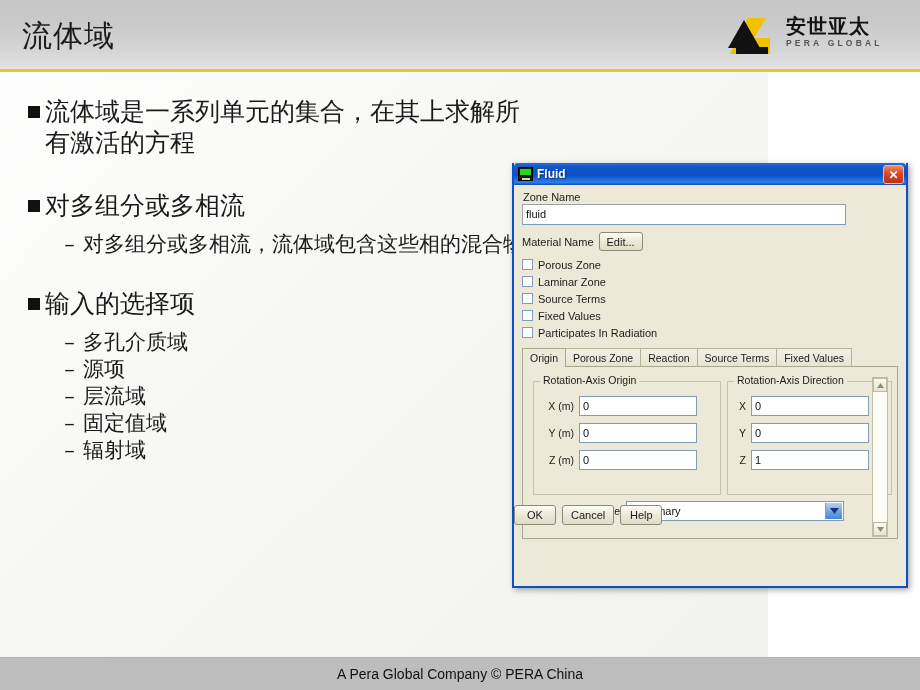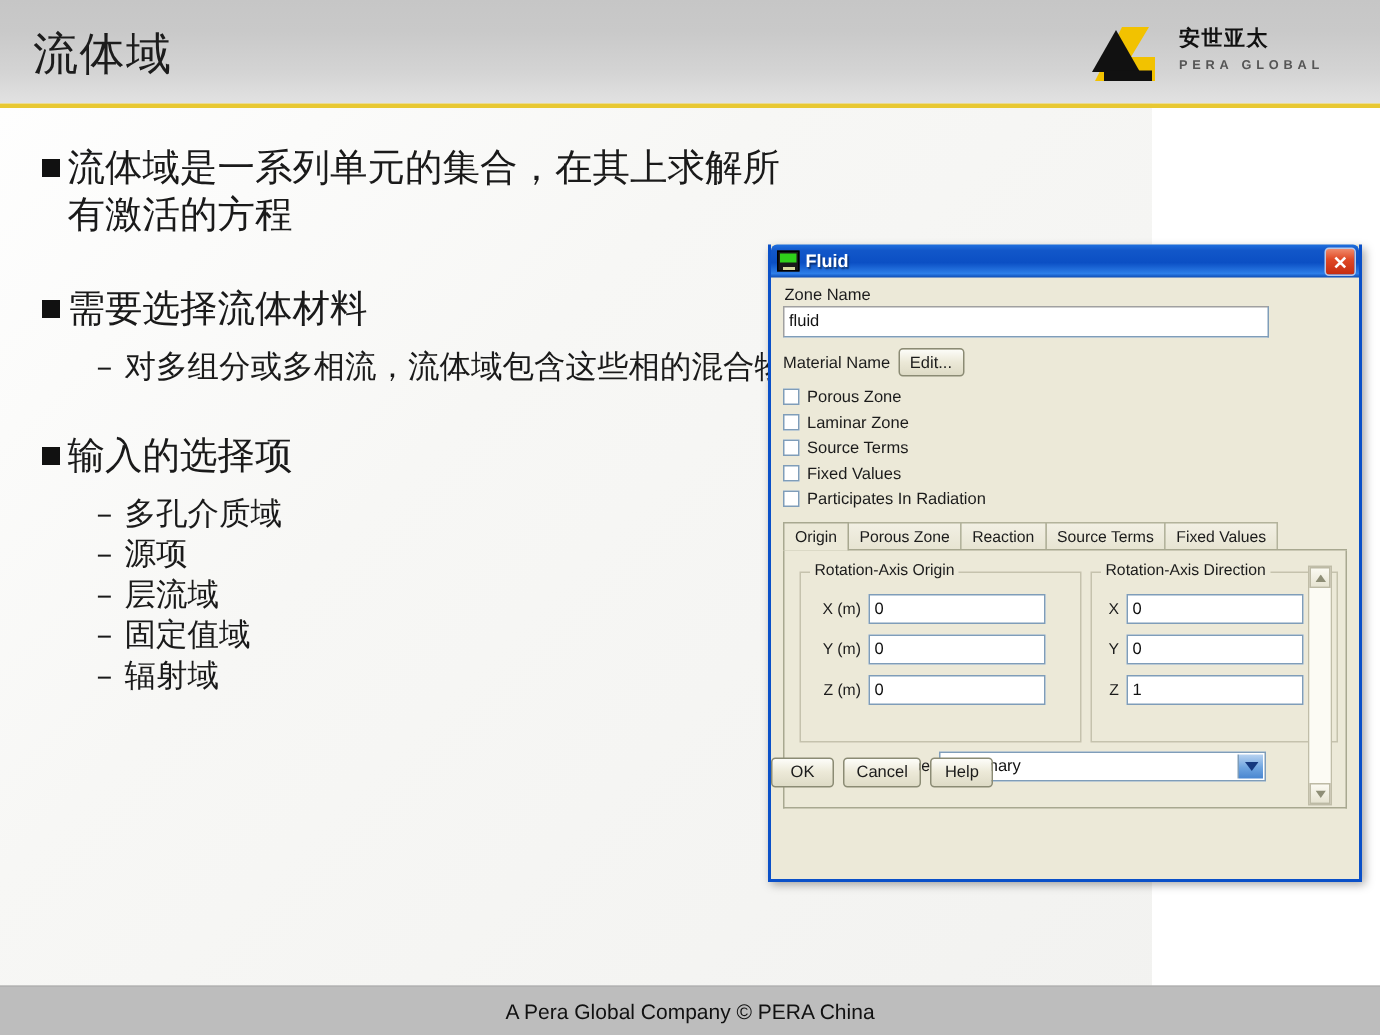--- a/index.html
+++ b/index.html
@@ -28,21 +28,21 @@
     font-family: "DejaVu Serif", "Liberation Serif", serif;
     font-size: 30px; color: #1c1c1c; letter-spacing: 1px;
     white-space: nowrap;
   }
   
   #logo { position: absolute; right: 18px; top: 12px; width: 178px; height: 48px; }
   #logo-mark { position: absolute; left: 0; top: 4px; width: 56px; height: 40px; }
   #logo-text { position: absolute; left: 62px; top: 4px; }
   #logo-cn {
     font-family: "DejaVu Sans", sans-serif;
-    font-size: 14px; font-weight: bold; color: #111; letter-spacing: 1px;
+    font-size: 20px; font-weight: bold; color: #111; letter-spacing: 1px;
     line-height: 21px;
   }
   #logo-en {
     font-family: "Liberation Sans", sans-serif;
     font-size: 8.5px; font-weight: bold; color: #555; letter-spacing: 3.2px;
     line-height: 11px; margin-top: 1px;
   }
 
   
   #content {
@@ -273,21 +273,21 @@
 
     <div class="blk l1">
       <span class="sq"></span>
       <span class="txt">流体域是一系列单元的集合，在其上求解所有激活的方程</span>
     </div>
 
     <div class="gap-lg"></div>
 
     <div class="blk l1">
       <span class="sq"></span>
-      <span class="txt">需要选择流体材料</span>
+      <span class="txt">对多组分或多相流</span>
     </div>
 
     <div class="gap-sm"></div>
 
     <div class="blk l2">
       <span class="dash">–</span>
       <span class="txt">对多组分或多相流，流体域包含这些相的混合物</span>
     </div>
 
     <div class="gap-lg"></div>

